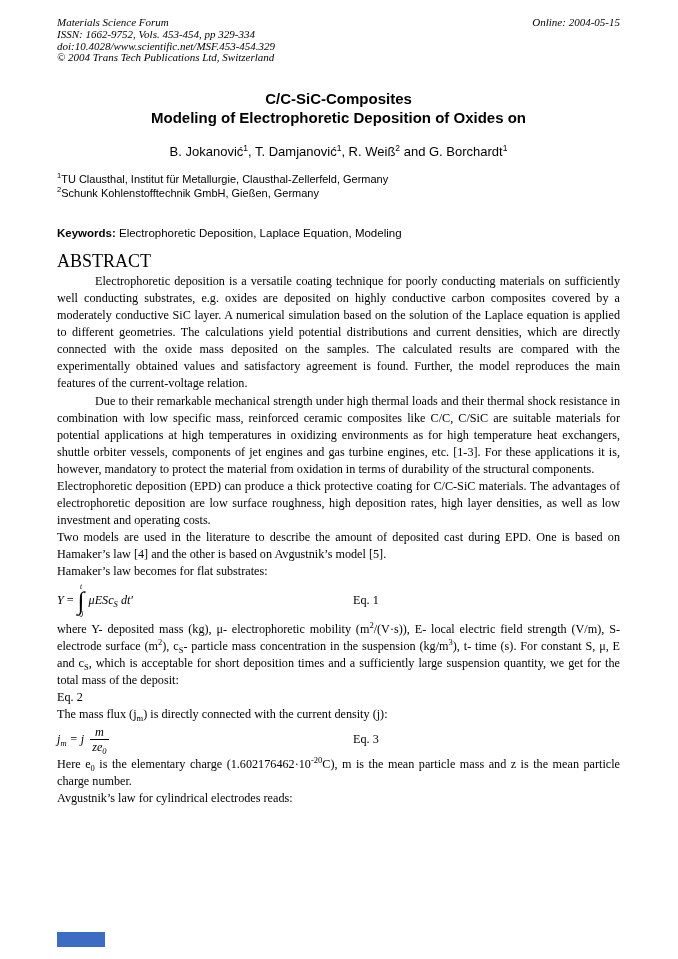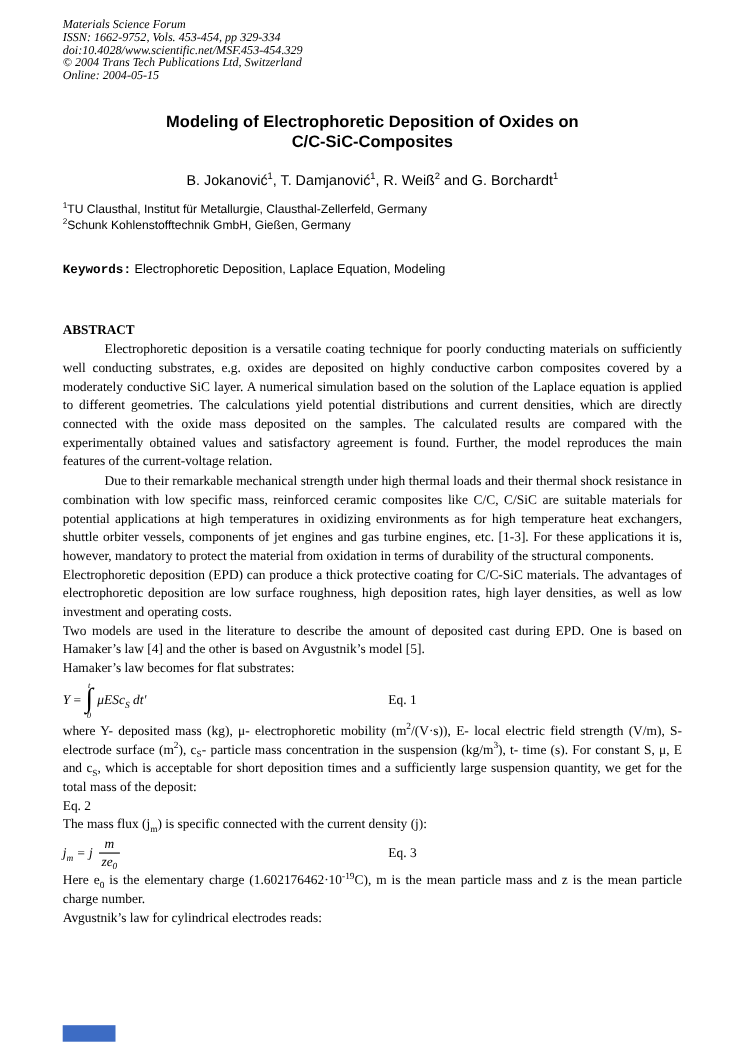--- a/index.html
+++ b/index.html
@@ -9,41 +9,41 @@
     margin:0 auto;
     background:#ffffff;
     box-sizing:border-box;
     padding:17px 58px 0 57px;
     font-family:"Liberation Serif","DejaVu Serif",serif;
     color:#000;
     overflow:hidden;
   }
   
   .jheader{display:flex;justify-content:space-between;align-items:flex-start;
-    font-style:italic;font-size:11px;line-height:11.8px;flex-direction:column;}
+    font-style:italic;font-size:11px;line-height:11.8px;}
   .jheader .left div{white-space:nowrap;}
   
   .title{margin-top:25px;text-align:center;
     font-family:"Liberation Sans","DejaVu Sans",sans-serif;
     font-weight:bold;font-size:15px;line-height:19px;}
   .authors{margin-top:17px;text-align:center;
     font-family:"Liberation Sans","DejaVu Sans",sans-serif;
     font-size:13px;line-height:16px;}
   .authors sup{font-size:8.5px;}
   .affils{margin-top:12px;text-align:left;
     font-family:"Liberation Sans","DejaVu Sans",sans-serif;
     font-size:11px;line-height:14px;}
   .affils sup{font-size:7.5px;}
   
   .keywords{margin-top:27px;
     font-family:"Liberation Sans","DejaVu Sans",sans-serif;
     font-size:11.5px;}
-  .keywords .kw-label{font-weight:bold;font-family:Liberation Mono, monospace;}
+  .keywords .kw-label{font-weight:bold;}
   
-  .sect-heading{margin-top:41px;font-weight:bold;font-size:12px;}
+  .sect-heading{margin-top:12px;font-weight:normal;font-size:18px;}
   .body-text{margin:0;font-size:12.2px;line-height:17px;text-align:justify;}
   .indent{text-indent:38px;}
   .mt{margin-top:1px;}
   sub,sup{font-size:8.5px;line-height:0;}
   
   .eq-row{display:flex;align-items:center;font-size:12.2px;}
   .eq-row.eq1{margin:3px 0 2px 0;}
   .eq-row.eq2{margin:1px 0 1px 0;}
   .eq-row.eq3{margin:2px 0 2px 0;}
   .eq-body{flex:0 0 296px;display:inline-flex;align-items:center;gap:3px;}
@@ -67,22 +67,22 @@
     <div class="left">
       <div>Materials Science Forum</div>
       <div>ISSN: 1662-9752, Vols. 453-454, pp 329-334</div>
       <div>doi:10.4028/www.scientific.net/MSF.453-454.329</div>
       <div>© 2004 Trans Tech Publications Ltd, Switzerland</div>
     </div>
     <div class="right">Online: 2004-05-15</div>
   </div>
 
   <div class="title">
+    <div>C/C-SiC-Composites</div>
     <div>Modeling of Electrophoretic Deposition of Oxides on</div>
-    <div>C/C-SiC-Composites</div>
   </div>
 
   <div class="authors">
     <span>B. Jokanović</span><sup>1</sup><span>, T. Damjanović</span><sup>1</sup><span>, R. Weiß</span><sup>2</sup><span> and G. Borchardt</span><sup>1</sup>
   </div>
 
   <div class="affils">
     <div><sup>1</sup><span>TU Clausthal, Institut für Metallurgie, Clausthal-Zellerfeld, Germany</span></div>
     <div><sup>2</sup><span>Schunk Kohlenstofftechnik GmbH, Gießen, Germany</span></div>
   </div>
@@ -112,33 +112,33 @@
     </span>
     <span class="eq-label">Eq. 1</span>
   </div>
 
   <p class="body-text"><span>where Y- deposited mass (kg), μ- electrophoretic mobility (m</span><sup>2</sup><span>/(V·s)), E- local electric field strength (V/m), S- electrode surface (m</span><sup>2</sup><span>), c</span><sub>S</sub><span>- particle mass concentration in the suspension (kg/m</span><sup>3</sup><span>), t- time (s). For constant S, μ, E and c</span><sub>S</sub><span>, which is acceptable for short deposition times and a sufficiently large suspension quantity, we get for the total mass of the deposit:</span></p>
 
   <div class="eq-row eq2">
     <span class="eq-label">Eq. 2</span>
   </div>
 
-  <p class="body-text"><span>The mass flux (j</span><sub>m</sub><span>) is specific connected with the current density (j):</span></p>
+  <p class="body-text"><span>The mass flux (j</span><sub>m</sub><span>) is directly connected with the current density (j):</span></p>
 
   <div class="eq-row eq3">
     <span class="eq-body">
       <span class="eq-italic"><span>j</span><sub>m</sub></span>
       <span class="eq-italic">= j</span>
       <span class="frac eq-italic">
         <span class="frac-num">m</span>
         <span class="frac-den"><span>ze</span><sub>0</sub></span>
       </span>
     </span>
     <span class="eq-label">Eq. 3</span>
   </div>
 
-  <p class="body-text"><span>Here e</span><sub>0</sub><span> is the elementary charge (1.602176462·10</span><sup>-19</sup><span>C), m is the mean particle mass and z is the mean particle charge number.</span></p>
+  <p class="body-text"><span>Here e</span><sub>0</sub><span> is the elementary charge (1.602176462·10</span><sup>-20</sup><span>C), m is the mean particle mass and z is the mean particle charge number.</span></p>
 
   <p class="body-text">Avgustnik’s law for cylindrical electrodes reads:</p>
 
   <div class="accent-bar"></div>
 
 </div>
 
 </body></html>

